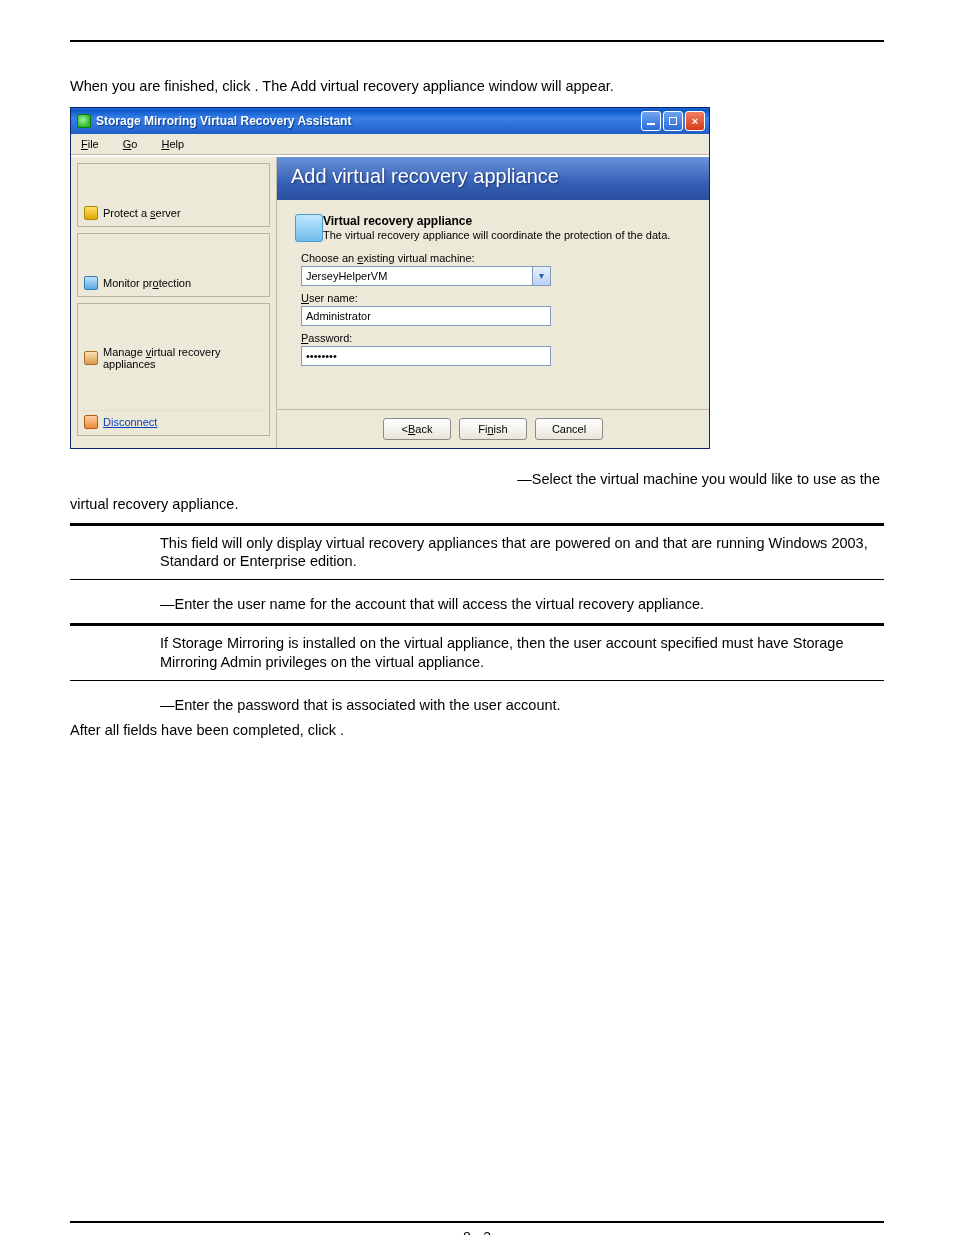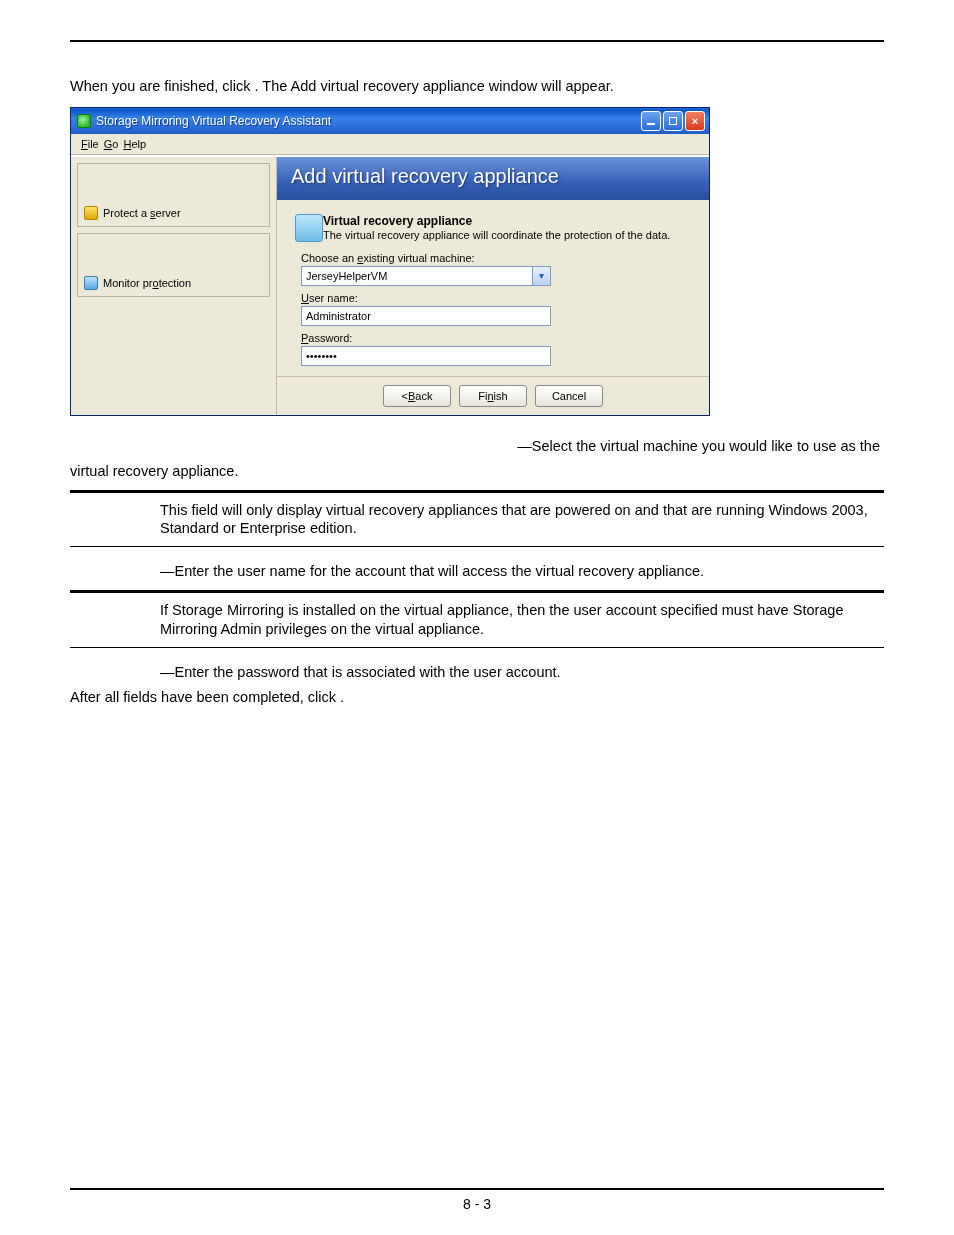--- a/index.html
+++ b/index.html
@@ -38,21 +38,21 @@
     display: flex;
     align-items: center;
     justify-content: space-between;
     height: 26px;
     background: linear-gradient(to bottom, #2a6bd8 0%, #0a59c9 8%, #3a80e8 40%, #1e5fc7 100%);
     padding: 0 4px 0 6px;
   }
   .titlebar-left { display: flex; align-items: center; gap: 5px; }
   .titlebar-title {
     color: #fff;
-    font-weight: normal;
+    font-weight: bold;
     font-size: 12px;
     text-shadow: 1px 1px 1px #083a8c;
   }
   .app-icon {
     width: 14px; height: 14px;
     background: radial-gradient(circle at 40% 40%, #9ff29f 0%, #2fb82f 70%);
     border: 1px solid #0a7a0a;
     border-radius: 2px;
   }
   .win-ctrls { display: flex; gap: 2px; }
@@ -69,21 +69,21 @@
     background: linear-gradient(to bottom, #6fa4f0 0%, #2a6bd8 100%);
   }
   .win-btn.close {
     background: linear-gradient(to bottom, #f08060 0%, #d93a1a 100%);
   }
   .win-btn .sq { width:8px; height:8px; border:1px solid #fff; }
   .win-btn .bar { width:8px; height:2px; background:#fff; margin-top:6px; }
 
   .menubar {
     display: flex;
-    gap: 5px;
+    gap: 24px;
     padding: 4px 10px;
     background: #ece9d8;
     border-bottom: 1px solid #c0bba8;
   }
   .menubar span u { text-decoration: underline; }
 
   .win-body {
     display: flex;
     border-top: 2px solid #fff;
   }
@@ -270,20 +270,30 @@
         <div class="side-group">
           <div class="side-item">
             <div class="ico ico-shield"></div>
             <span>Protect a <u>s</u>erver</span>
           </div>
         </div>
         <div class="side-group">
           <div class="side-item">
             <div class="ico ico-monitor"></div>
             <span>Monitor pr<u>o</u>tection</span>
+          </div>
+        </div>
+        <div class="side-group">
+          <div class="side-item">
+            <div class="ico ico-manage"></div>
+            <span>Manage <u>v</u>irtual recovery appliances</span>
+          </div>
+          <div class="side-item link">
+            <div class="ico ico-disconnect"></div>
+            <span>Disconnect</span>
           </div>
         </div>
       </div>
 
       <div class="content">
         <div class="content-header">Add virtual recovery appliance</div>
         <div class="content-main">
           <div class="section-row">
             <div class="section-icon"></div>
             <div>

